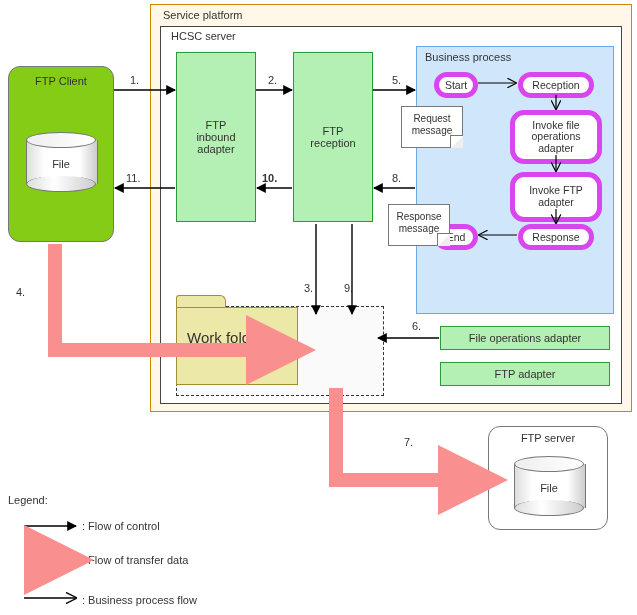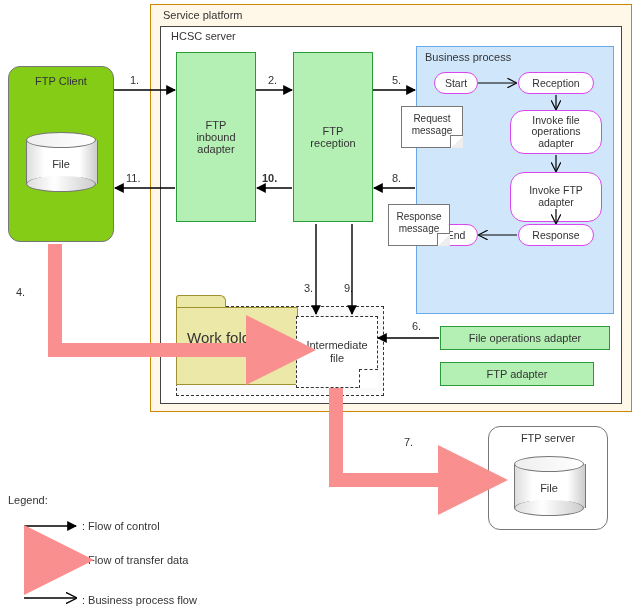--- a/index.html
+++ b/index.html
@@ -26,31 +26,31 @@
   .cyl-top{position:absolute;left:0;top:0;width:70px;height:16px;border:1px solid #777;border-radius:50%;background:linear-gradient(90deg,#eee,#fff);box-sizing:border-box;}
   .cyl-bot{position:absolute;left:0;top:44px;width:70px;height:16px;border:1px solid #777;border-radius:50%;border-top:none;background:linear-gradient(90deg,#ddd,#fff 40%,#ccc);box-sizing:border-box;}
   .cyl-label{position:absolute;width:100%;text-align:center;top:26px;font-size:11px;}
 
   
   .node-green{border:1px solid #2a9a3a;background:#b4f0b4;text-align:center;display:flex;align-items:center;justify-content:center;font-size:11px;}
   .ftp-inbound{left:176px;top:52px;width:80px;height:170px;flex-direction:column;}
   .ftp-reception{left:293px;top:52px;width:80px;height:170px;flex-direction:column;}
 
   .file-ops-adapter{left:440px;top:326px;width:170px;height:24px;}
-  .ftp-adapter{left:440px;top:362px;width:154px;height:24px;}
+  .ftp-adapter{left:440px;top:362px;width:170px;height:24px;}
 
   
   .bp-panel{left:416px;top:46px;width:198px;height:268px;border:1px solid #6aa9e9;background:#d0e7fb;}
   .bp-panel .framelabel{padding:4px 0 0 8px;}
 
   
-  .bp-node{position:absolute;border:1px solid #d946ef;background:#fff;border-radius:14px;text-align:center;font-size:10.5px;display:flex;align-items:center;justify-content:center;padding:8px 4px;box-sizing:border-box;}
+  .bp-node{position:absolute;border:5px solid #d946ef;background:#fff;border-radius:14px;text-align:center;font-size:10.5px;display:flex;align-items:center;justify-content:center;padding:8px 4px;box-sizing:border-box;}
   .bp-start{left:434px;top:72px;width:44px;height:22px;}
   .bp-recv {left:518px;top:72px;width:76px;height:22px;}
-  .bp-invfile{left:510px;top:110px;width:92px;height:44px;flex-direction:column;line-height:1.1;}
+  .bp-invfile{left:510px;top:110px;width:92px;height:54px;flex-direction:column;line-height:1.1;}
   .bp-invftp {left:510px;top:172px;width:92px;height:50px;flex-direction:column;line-height:1.1;}
   .bp-resp {left:518px;top:224px;width:76px;height:22px;}
   .bp-end  {left:434px;top:224px;width:44px;height:22px;}
 
   
   .work-folder{left:176px;top:306px;width:208px;height:90px;border:1px dashed #333;background:#fafafa;}
   .folder-tab{position:absolute;left:-1px;top:-12px;width:48px;height:12px;border:1px solid #a09030;border-bottom:none;background:#ece8a8;border-radius:3px 6px 0 0;}
   .folder-body{position:absolute;left:-1px;top:0;width:120px;height:76px;border:1px solid #a09030;background:#ece8a8;}
   .folder-label{position:absolute;left:10px;top:22px;font-size:15px;}
   .intermediate{position:absolute;left:296px;top:316px;width:80px;height:70px;border:1px dashed #333;background:#fff;}
@@ -134,25 +134,20 @@
       <span>Response</span>
     </div>
   <div class="bp-node bp-end">
       <span>End</span>
     </div>
 
   <div class="box work-folder">
     <div class="folder-tab"></div>
     <div class="folder-body"></div>
     <div class="folder-label">Work folder</div>
-  </div>
-  <div class="intermediate">
-    <div class="txt" style="white-space:pre-line">Intermediate
-file</div>
-    <div class="cut"></div>
   </div>
 
   <div class="doc doc-req">
     <div class="txt" style="white-space:pre-line">Request
 message</div>
     <div class="corner"></div>
   </div>
   <div class="doc doc-res">
     <div class="txt" style="white-space:pre-line">Response
 message</div>

